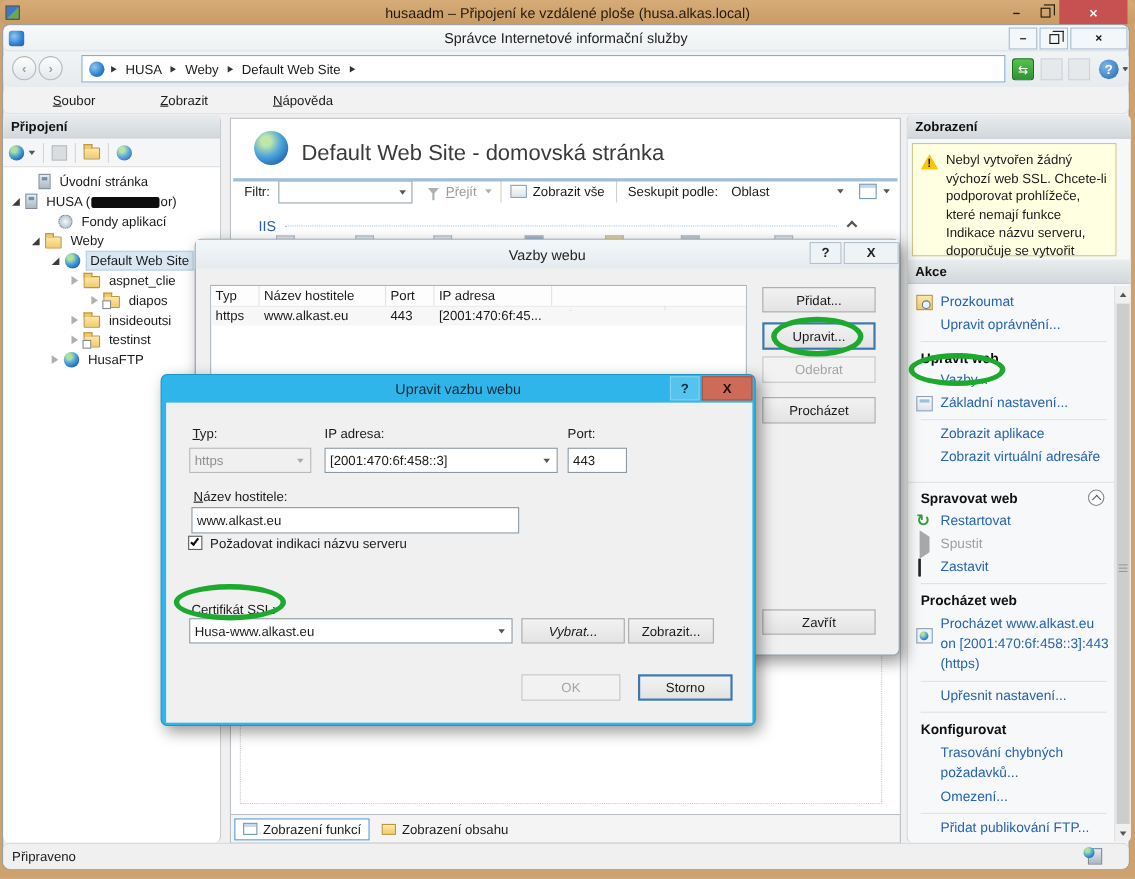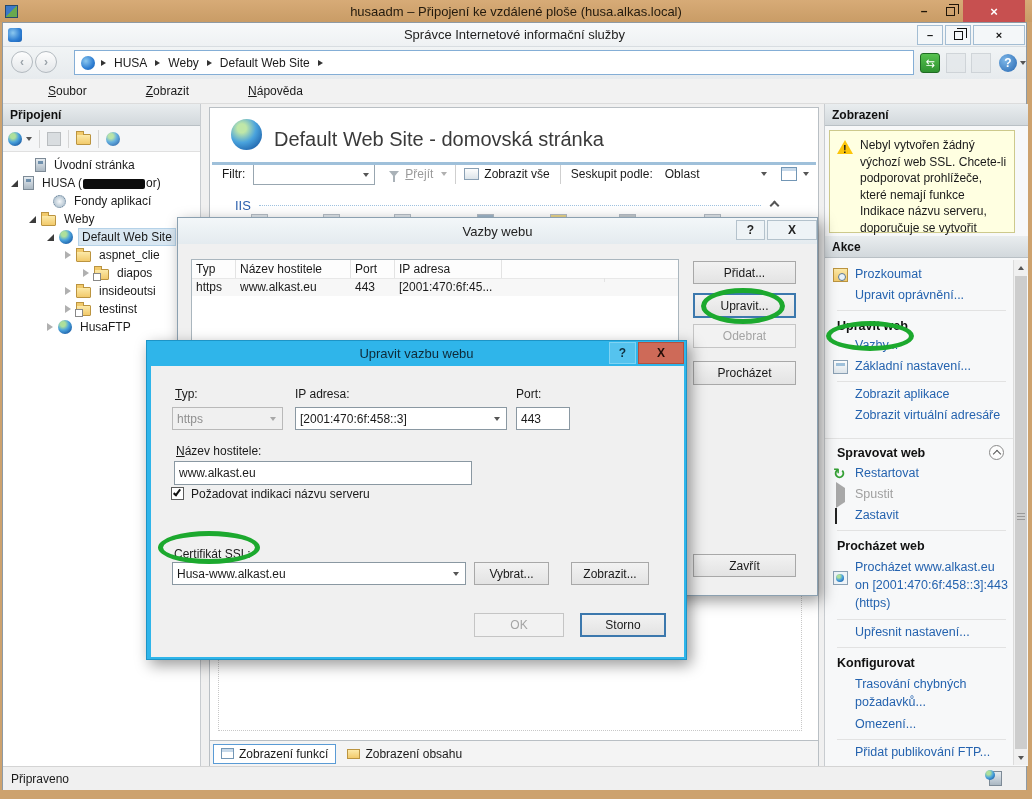--- a/index.html
+++ b/index.html
@@ -3,21 +3,21 @@
 <meta charset="utf-8">
 <style>
   * { margin:0; padding:0; box-sizing:border-box; }
   html,body { width:1032px; height:799px; }
   body {
     position:relative; overflow:hidden;
     font-family:"Liberation Sans","DejaVu Sans",sans-serif;
     font-size:12px; color:#1a1a1a;
     background:#cda26e;
   }
-  .abs { position:absolute; }
+  .abs { position:absolute;border-radius:6px; }
   .u1 { display:inline-block; }
   .u1::first-letter { text-decoration:underline; }
 
   
   .rdp-titlebar { left:0; top:0; width:1032px; height:22px; background:linear-gradient(#d7ab77,#c99c66); display:flex; align-items:center; }
   .rdp-title { position:absolute; left:0; right:0; text-align:center; font-size:13px; color:#231a0d; }
   .rdp-icon { width:13px; height:13px; margin-left:5px; background:linear-gradient(135deg,#3c78c8 50%,#69a84f 50%); border:1px solid #26496e; z-index:1; }
   .rdp-btn { width:26px; height:18px; display:flex; align-items:center; justify-content:center; color:#1f1508; font-size:12px; z-index:1; }
   .rdp-close { width:62px; height:22px; background:#c75050; color:#fff; font-size:13px; display:flex; align-items:center; justify-content:center; }
   .glyph-min::before { content:"–"; font-weight:bold; }
@@ -450,21 +450,21 @@
   <span class="checkbox" style="left:24px; top:146px;">
       <span class="chk"></span>
     </span>
   <span class="fld-label" style="left:44px; top:146px;">Požadovat indikaci názvu serveru</span>
 
   <span class="fld-label" style="left:27px; top:206px;">Certifikát SSL:</span>
   <div class="textbox" style="left:25px; top:221px; width:294px; height:23px;">
     <span>Husa-www.alkast.eu</span>
     <span class="combo-arrow tri-d"></span>
   </div>
-  <div class="win-button u1" style="position:absolute; left:327px; top:221px; width:75px; height:23px;">Vybrat...</div>
+  <div class="win-button u1" style="position:absolute; left:327px; top:221px; width:94px; height:23px;font-style:italic;">Vybrat...</div>
   <div class="win-button u1" style="position:absolute; left:424px; top:221px; width:78px; height:23px;">Zobrazit...</div>
 
   <div class="win-button disabled" style="position:absolute; left:327px; top:272px; width:90px; height:24px;">OK</div>
   <div class="win-button focused" style="position:absolute; left:433px; top:272px; width:86px; height:24px;">Storno</div>
 </div>
 
 <div class="abs annot" style="left:701px; top:288px; width:84px; height:36px;"></div>
 <div class="abs annot" style="left:826px; top:321px; width:88px; height:30px;"></div>
 <div class="abs annot" style="left:158px; top:531px; width:102px; height:33px;"></div>
 

